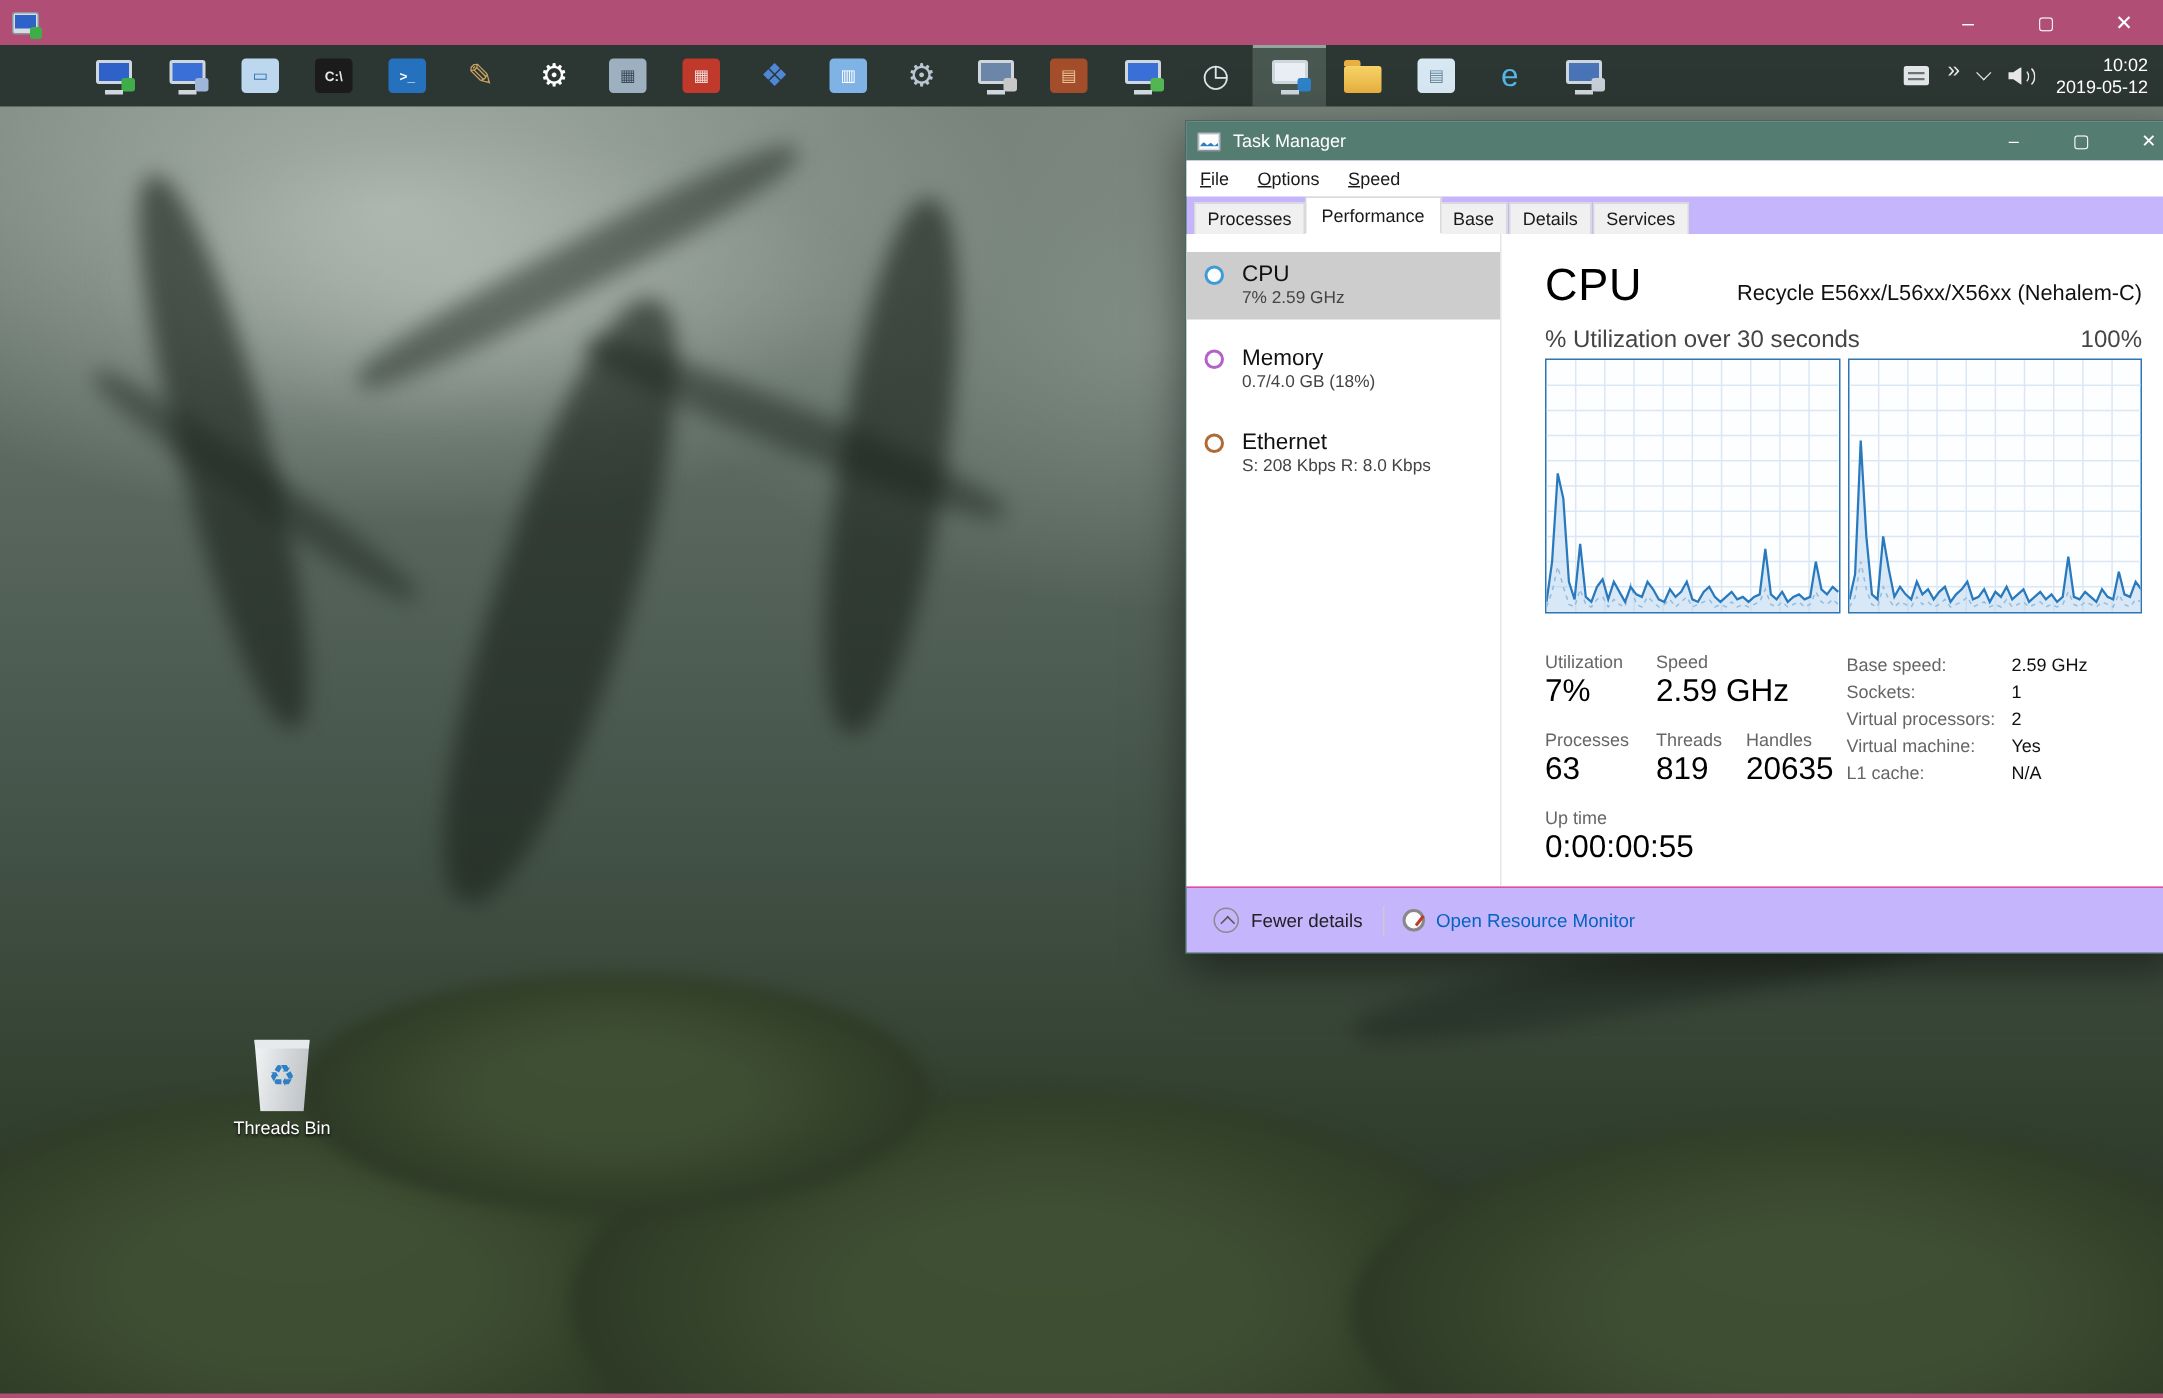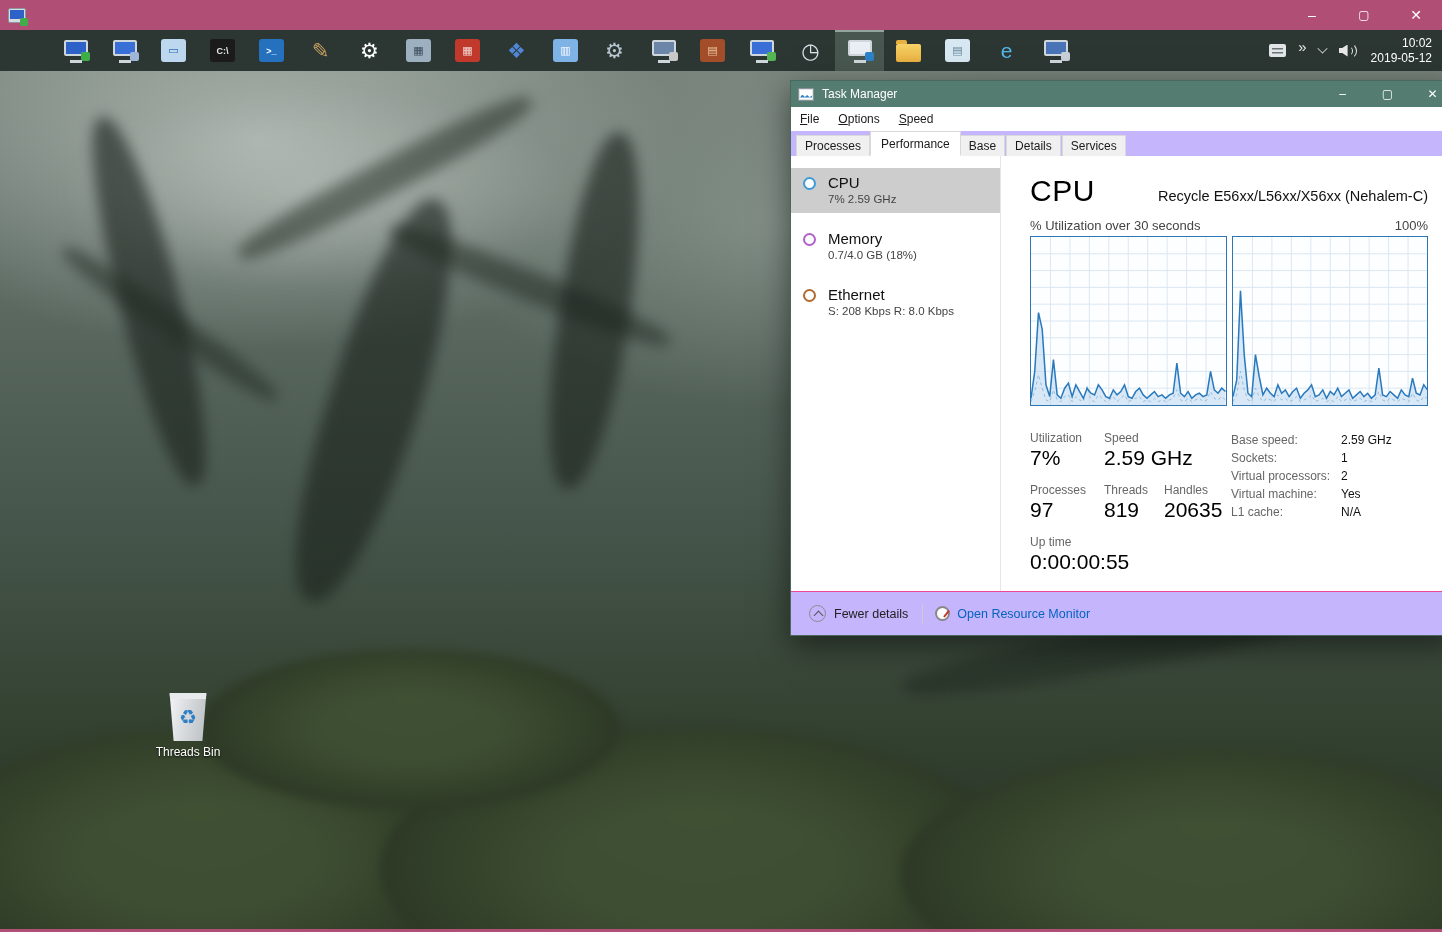--- a/index.html
+++ b/index.html
@@ -102,21 +102,21 @@
   .side-item.selected { background:#cdcdcd; }
   .side-ring { position:absolute; left:12px; top:9px; width:13px; height:13px; border-radius:50%; border:2px solid var(--accent); background:#fcfdfe; }
   .side-title { font-size:15px; color:#111; }
   .side-sub { font-size:11.5px; color:#444; margin-top:2px; }
 
   
   .tm-main { position:absolute; left:211px; top:0; right:0; height:100%; padding:18px 27px 0 28px; }
   .cpu-head { display:flex; justify-content:space-between; align-items:baseline; }
   .cpu-title { font-size:30px; font-weight:300; letter-spacing:.5px; color:#000; }
   .cpu-sub { font-size:14.5px; color:#111; }
-  .graph-caption { display:flex; justify-content:space-between; color:#444; font-size:13px; margin-top:10px; margin-bottom:3px;text-align:center; }
+  .graph-caption { display:flex; justify-content:space-between; color:#444; font-size:16px; margin-top:10px; margin-bottom:3px;text-align:center; }
   .graphs { display:flex; gap:5px; height:170px; }
   .graph { flex:1; border:1px solid #2e75b6; background:#fdfeff; }
   .graph svg { width:100%; height:100%; display:block; }
   .grid-line { stroke:#dbe7f3; stroke-width:1; vector-effect:non-scaling-stroke; }
   .series-fill { fill:rgba(187,214,238,.55); stroke:none; }
   .series-line { fill:none; stroke:#2879bd; stroke-width:1.5; vector-effect:non-scaling-stroke; }
   .series-kernel { fill:none; stroke:#93bcde; stroke-width:1; stroke-dasharray:3 3; vector-effect:non-scaling-stroke; }
 
   .stats { position:relative; margin-top:25px; height:160px; font-size:12px; }
   .stats .lab { position:absolute; color:#666; }
@@ -390,21 +390,21 @@
             </div>
         </div>
 
         <div class="stats">
           <span class="lab" style="left:0;top:0">Utilization</span>
           <span class="val" style="left:0;top:15px">7%</span>
           <span class="lab" style="left:74px;top:0">Speed</span>
           <span class="val" style="left:74px;top:15px">2.59 GHz</span>
 
           <span class="lab" style="left:0;top:52px">Processes</span>
-          <span class="val" style="left:0;top:67px">97</span>
+          <span class="val" style="left:0;top:67px">63</span>
           <span class="lab" style="left:74px;top:52px">Threads</span>
           <span class="val" style="left:74px;top:67px">819</span>
           <span class="lab" style="left:134px;top:52px">Handles</span>
           <span class="val" style="left:134px;top:67px">20635</span>
 
           <span class="lab" style="left:0;top:104px">Up time</span>
           <span class="val" style="left:0;top:119px">0:00:00:55</span>
 
           <div class="details">
             <div class="d-row"><span class="d-lab">Base speed:</span><span class="d-val">2.59 GHz</span></div>

